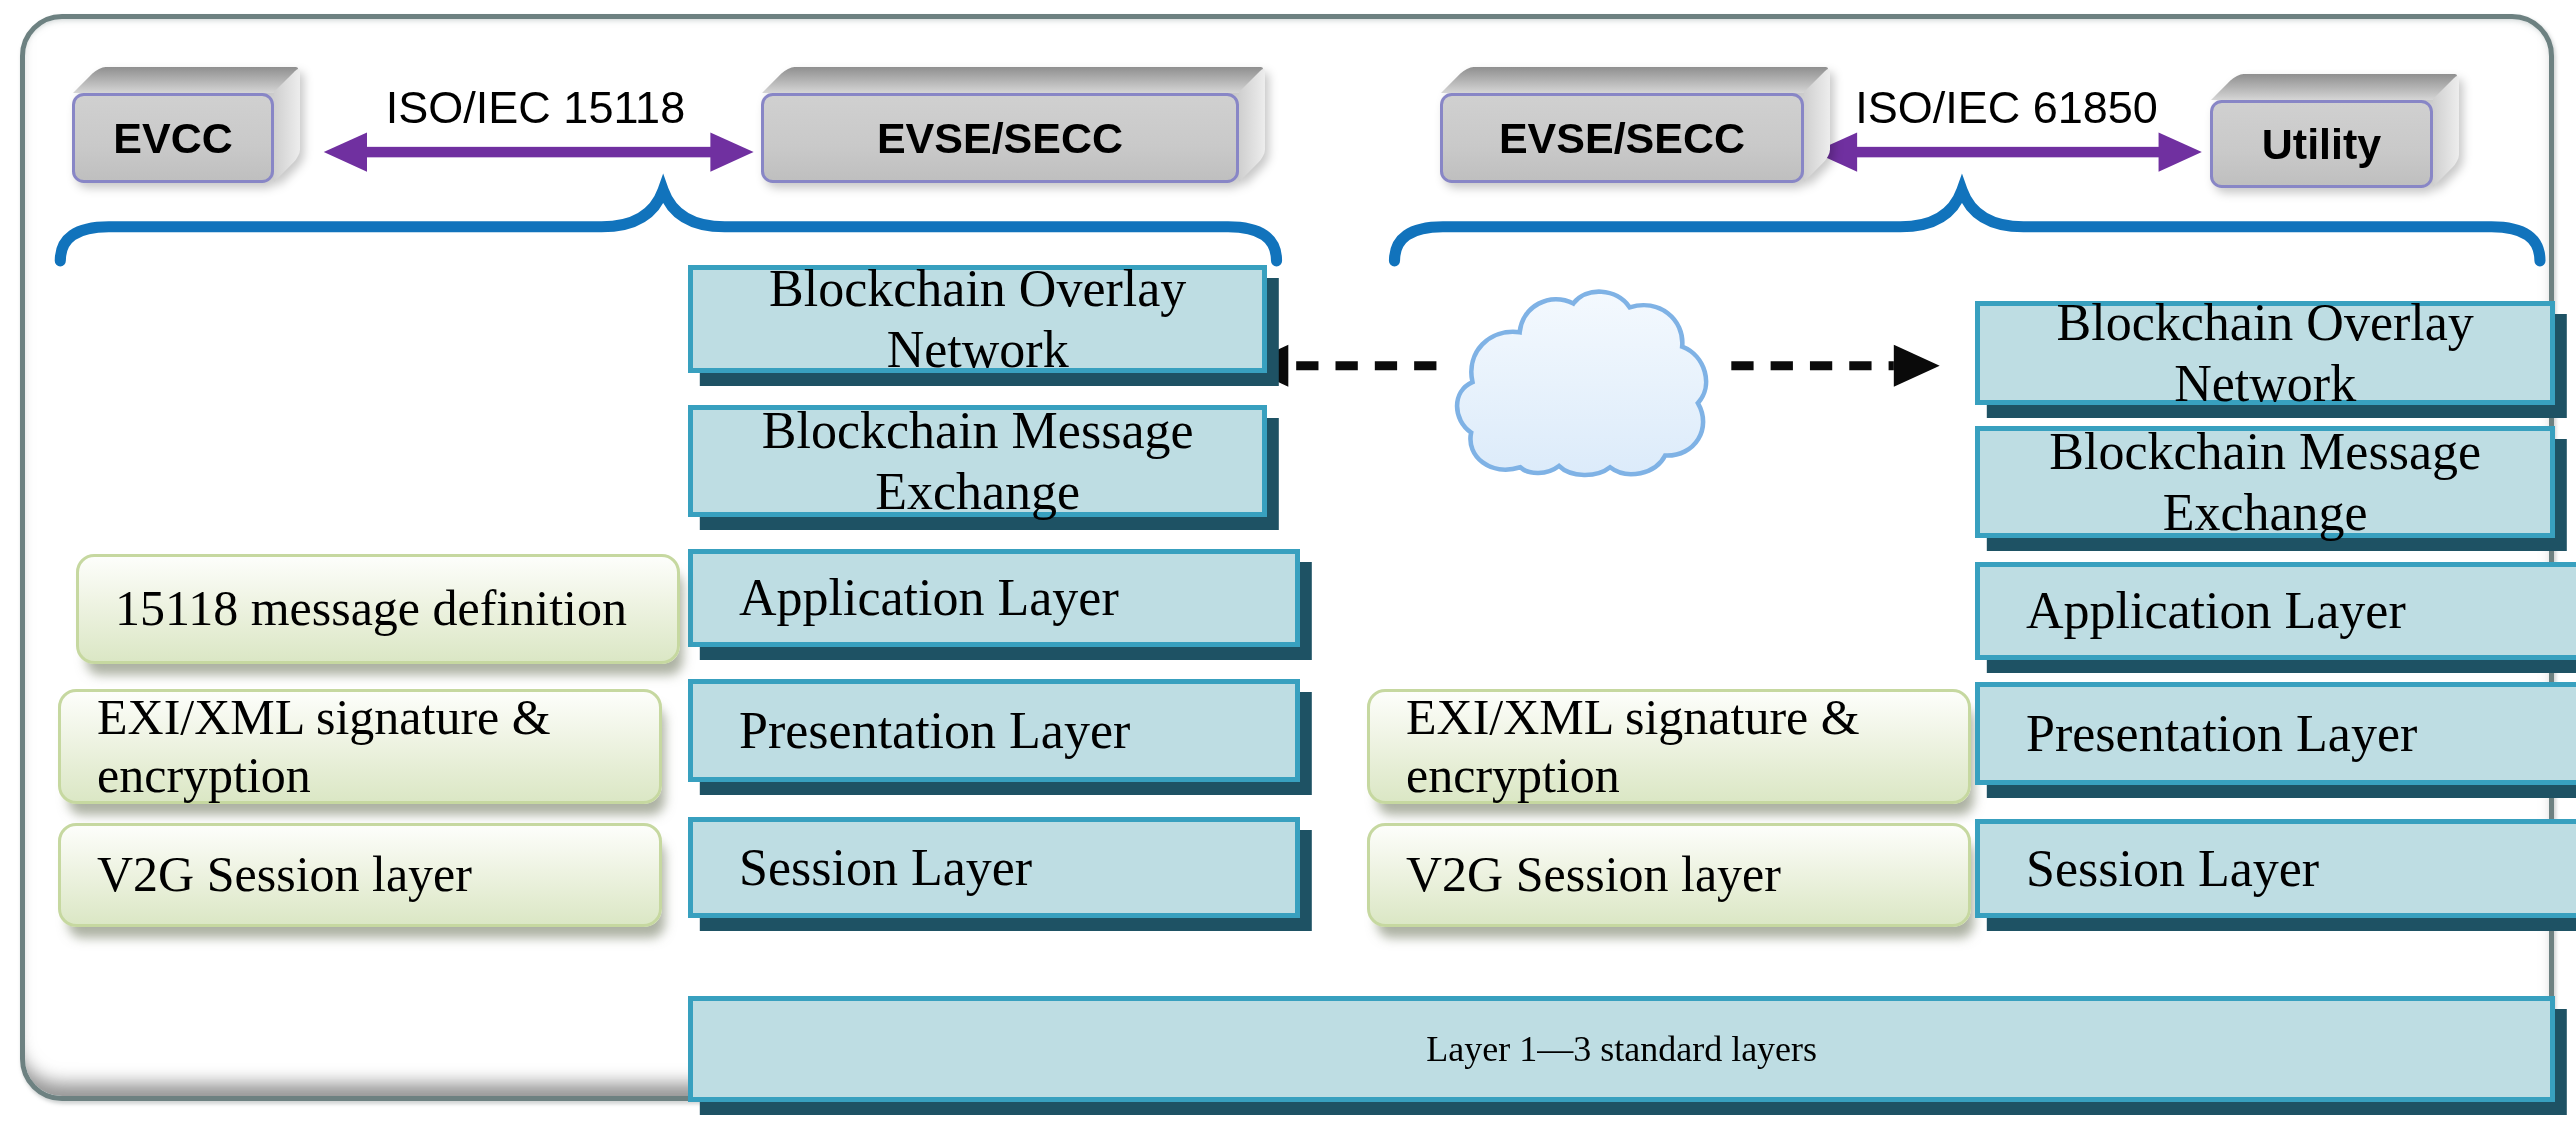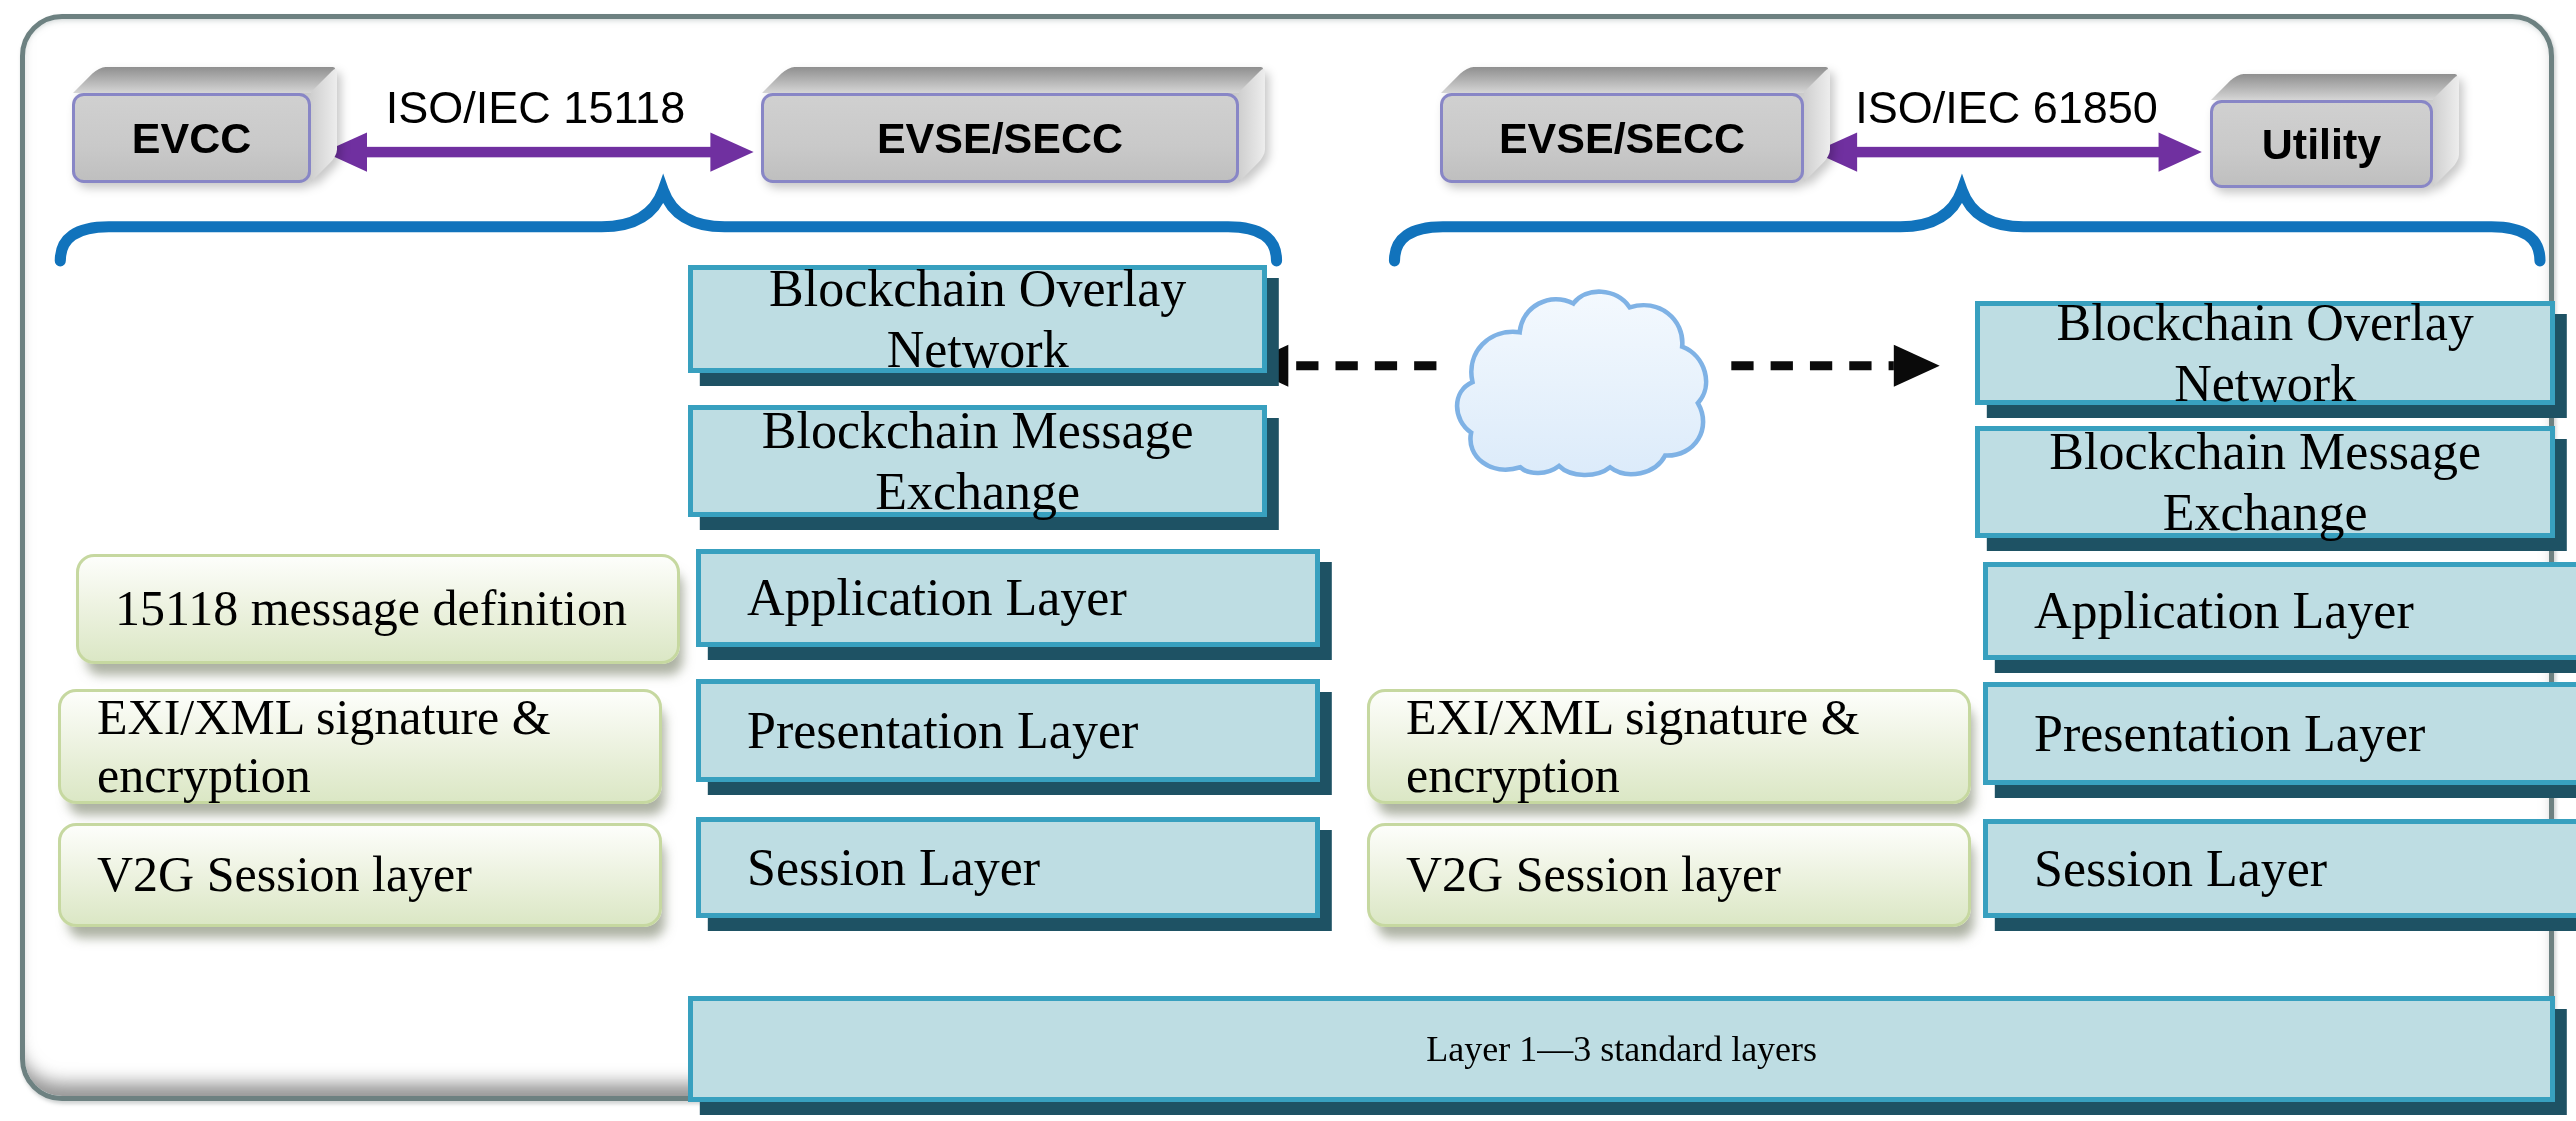--- a/index.html
+++ b/index.html
@@ -30,21 +30,21 @@
   .proto-label{position:absolute;width:393px;text-align:center;
                font-family:"Liberation Sans",sans-serif;font-weight:normal;font-size:45px;
                line-height:47px;color:#000;}
 
   
   .tealbox{position:absolute;background:var(--teal-fill,#bedde3);
            border:5.2px solid var(--teal-border,#38a0bf);
            box-shadow:11.8px 13px 0 var(--teal-shadow,#1e5264);
            display:flex;align-items:center;font-size:52px;line-height:1.18;}
   .teal-center{justify-content:center;text-align:center;padding:0 19.7px;}
-  .teal-left{justify-content:flex-start;padding:0 38px 0 46px;margin-left:8px;}
+  .teal-left{justify-content:flex-start;padding:0 26px 0 46px;}
 
   
   .greenbox{position:absolute;border:3.3px solid var(--green-border,#c6d8a0);border-radius:18.3px;
             background:linear-gradient(180deg,var(--green-fill-top,#fdfefb) 0%,#eef3e2 45%,var(--green-fill-bottom,#dbe7c5) 100%);
             box-shadow:6.6px 14.4px 10.5px -3.9px rgba(105,115,88,.55);
             display:flex;align-items:center;padding:0 36px;font-size:50px;line-height:1.15;}
 </style>
 </head>
 <body>
 
@@ -89,21 +89,21 @@
       <line x1="2192" y1="558" x2="1966" y2="558" style="stroke:var(--dashed-arrow,#0a0a0a)" stroke-width="14" stroke-dasharray="34 26"></line>
       <polygon points="1896,558 1966,526 1966,590" style="fill:var(--dashed-arrow,#0a0a0a)"></polygon>
     </g>
 
     <g>
       <line x1="2642" y1="558" x2="2890" y2="558" style="stroke:var(--dashed-arrow,#0a0a0a)" stroke-width="14" stroke-dasharray="34 26"></line>
       <polygon points="2960,558 2890,526 2890,590" style="fill:var(--dashed-arrow,#0a0a0a)"></polygon>
     </g>
   </svg>
 
-  <div class="slab" style="left:72px;top:93px;width:239px;height:90px">
+  <div class="slab" style="left:72px;top:93px;width:202px;height:90px">
     <div class="slab-top"></div>
     <div class="slab-side"></div>
     <div class="slab-front">EVCC</div>
   </div>
 
   <div class="proto-label" style="left:339px;top:84px">ISO/IEC 15118</div>
 
   <div class="slab" style="left:761px;top:93px;width:478px;height:90px">
     <div class="slab-top"></div>
     <div class="slab-side"></div>

